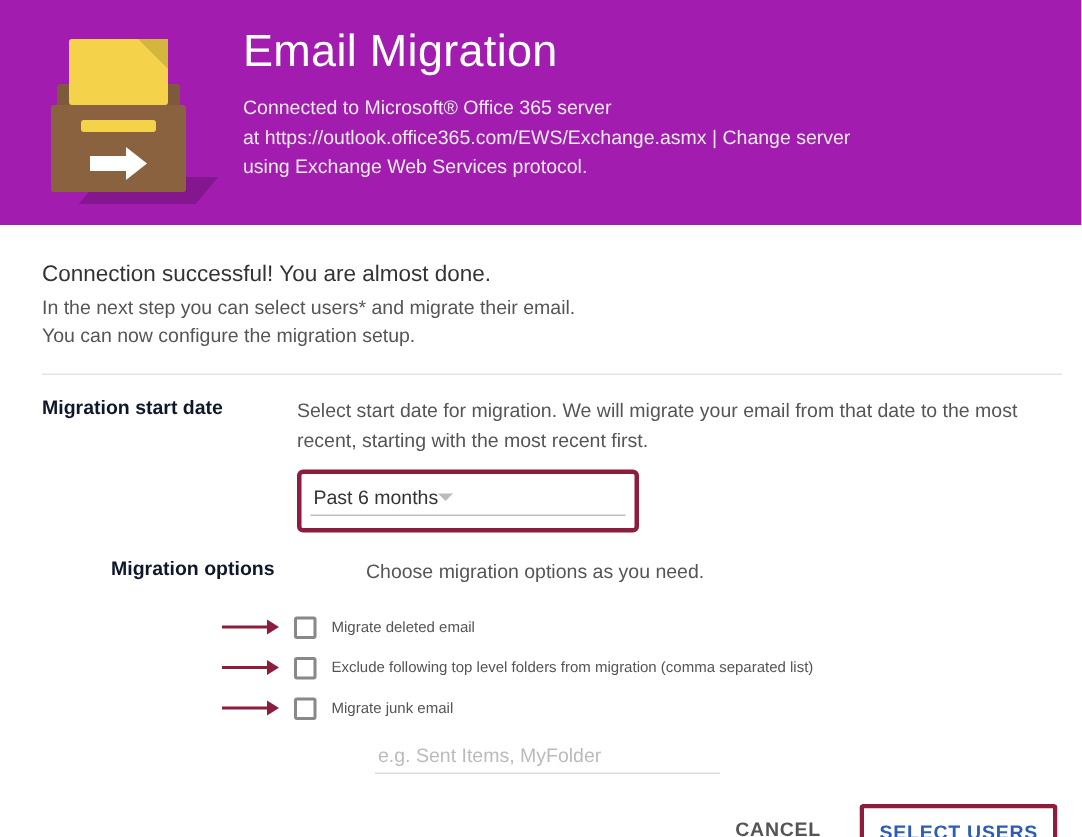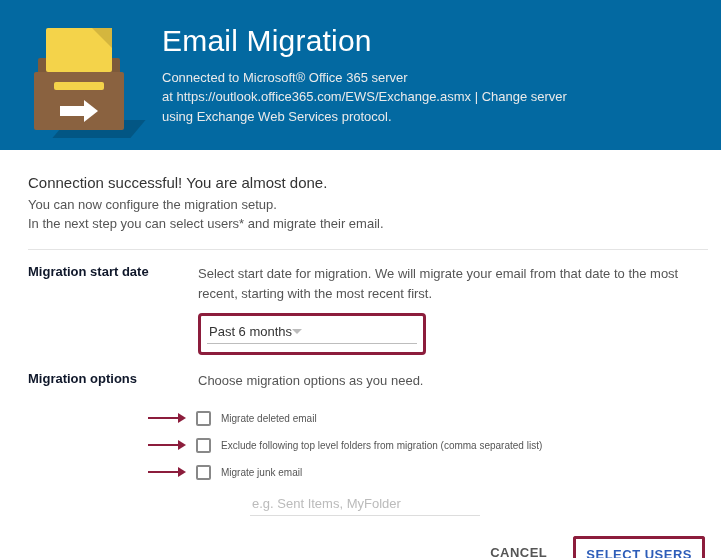--- a/index.html
+++ b/index.html
@@ -3,24 +3,24 @@
   <meta charset="utf-8">
   <style>
     * { box-sizing: border-box; margin: 0; padding: 0; }
     body {
       font-family: Arial, Helvetica, sans-serif;
       width: 721px;
       background: #fff;
     }
     
     .header {
-      background: #0369a1;
+      background: #a21caf;
       padding: 18px 24px 18px 24px;
       display: flex;
-      align-items: center;
+      align-items: flex-start;
       gap: 28px;
       min-height: 150px;
     }
     .header-icon {
       width: 110px;
       height: 110px;
       position: relative;
       flex-shrink: 0;
     }
     .box-back {
@@ -168,21 +168,21 @@
       font-size: 13px;
       color: #333;
       cursor: pointer;
     }
     .caret {
       width: 0; height: 0;
       border-left: 5px solid transparent;
       border-right: 5px solid transparent;
       border-top: 5px solid #bbb;
     }
-    .options-section { margin-top: 16px; }
+    .options-section { margin-top: 16px; margin-left: 46px; }
     .option-row {
       display: flex;
       align-items: center;
       margin-bottom: 12px;
       font-size: 10px;
       color: #555;
     }
     .pointer-arrow {
       width: 40px;
       margin-right: 8px;
@@ -275,22 +275,22 @@
       <div>
         <span>at https://outlook.office365.com/EWS/Exchange.asmx | </span><span class="change-server">Change server</span>
       </div>
       <div>using Exchange Web Services protocol.</div>
     </div>
   </div>
 </div>
 
 <div class="body">
   <div class="intro-title">Connection successful! You are almost done.</div>
+  <div class="intro-line">In the next step you can select users* and migrate their email.</div>
   <div class="intro-line">You can now configure the migration setup.</div>
-  <div class="intro-line">In the next step you can select users* and migrate their email.</div>
 
   <hr class="divider">
 
   <div class="row">
     <div class="row-label">Migration start date</div>
     <div class="row-content">
       <div class="row-desc">Select start date for migration. We will migrate your email from that date to the most recent, starting with the most recent first.</div>
       <div class="dropdown-wrap">
         <div class="dropdown">
           <span>Past 6 months</span>

